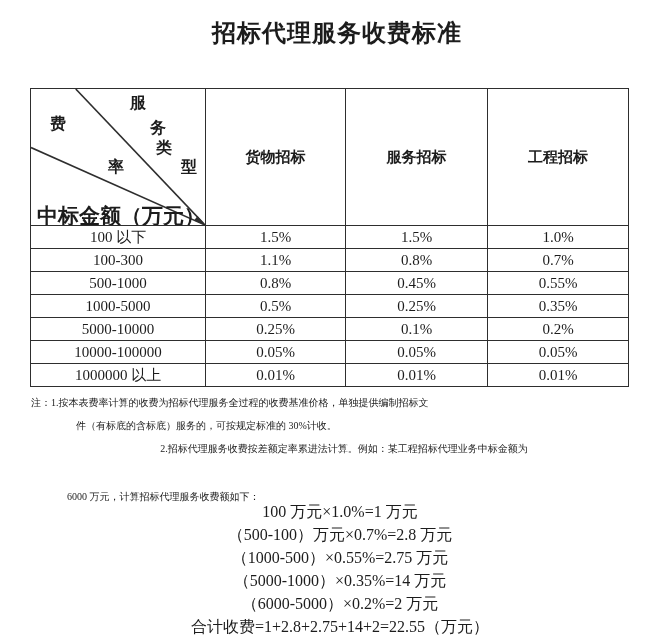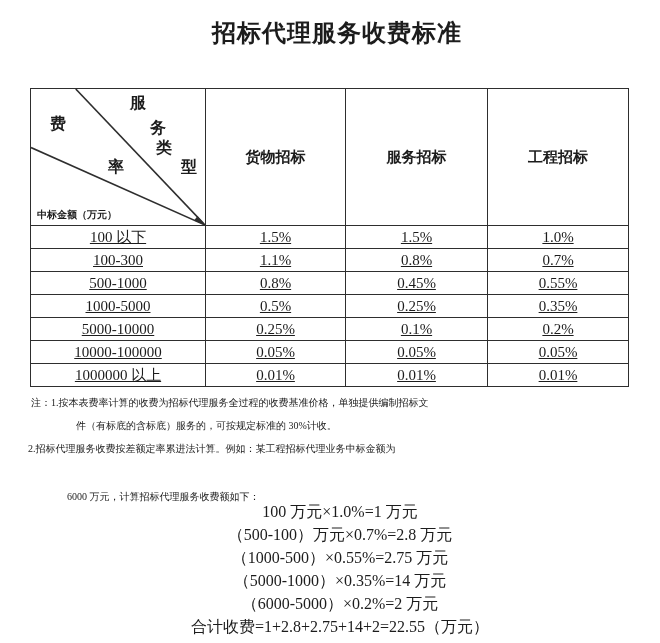--- a/index.html
+++ b/index.html
@@ -45,21 +45,21 @@
     border: 1px solid #2e2e2e;
     padding: 0;
     text-align: center;
     vertical-align: middle;
     font-size: 15px;
     background: #ffffff;
   }
   table.fee-table thead tr { height: 137px; }
   table.fee-table thead th { font-weight: bold; }
   table.fee-table tbody tr { height: 23px; }
-  table.fee-table tbody td { font-weight: normal; text-decoration: underline; }
+  table.fee-table tbody td { font-weight: normal; }
   th.corner-cell {
     position: relative;
     overflow: hidden;
   }
   th.corner-cell svg.diag {
     position: absolute;
     left: 0; top: 0;
     width: 100%; height: 100%;
   }
   th.corner-cell svg.diag line { stroke: #2e2e2e; stroke-width: 1.6; }
@@ -74,37 +74,37 @@
   }
   .dc-fu   { left: 99px;  top: 6px;  }
   .dc-wu   { left: 119px; top: 31px; }
   .dc-lei  { left: 125px; top: 51px; }
   .dc-xing { left: 150px; top: 70px; }
   .dc-fei  { left: 19px;  top: 27px; }
   .dc-lv   { left: 77px;  top: 70px; }
   .corner-bottom {
     position: absolute;
     left: 6px;
-    top: 119px;
-    font-size: 10px;
+    top: 113px;
+    font-size: 21px;
     font-weight: bold;
     white-space: nowrap;
   }
   .notes {
     position: absolute;
     left: 0;
     top: 391px;
     width: 660px;
     font-size: 10px;
     line-height: 23px;
   }
   .note-line { white-space: nowrap; }
   .nl1 { padding-left: 31px; }
   .nl2 { padding-left: 76px; }
-  .nl3 { padding-left: 28px; }
+  .nl3 { padding-left: 28px; text-align: center; }
   .nl4 { padding-left: 67px; margin-top: 25px; }
   .calc {
     position: absolute;
     left: 10px;
     top: 500px;
     width: 660px;
     text-align: center;
     font-size: 16px;
     line-height: 23px;
   }

